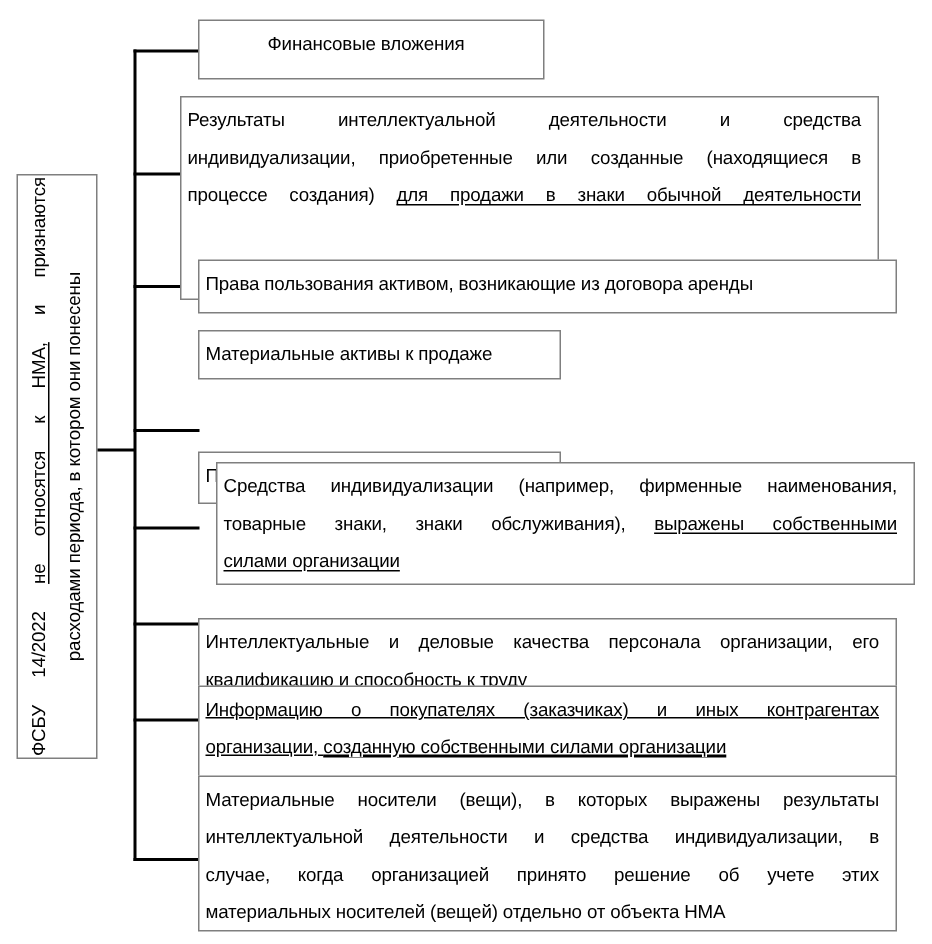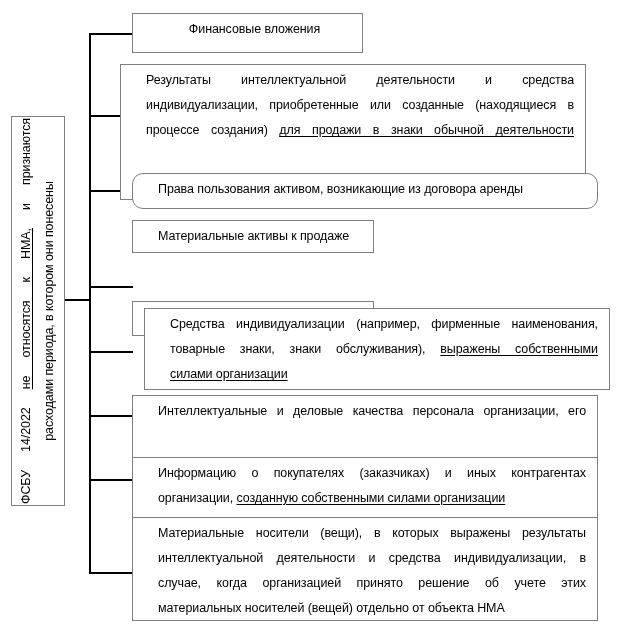--- a/index.html
+++ b/index.html
@@ -18,21 +18,21 @@
     overflow:hidden;
   }
   .box{
     position:absolute;
     border:1px solid var(--border);
     background:var(--bg);
     box-sizing:border-box;
     font-size:12.5px;
     letter-spacing:-0.1px;
   }
-  .mbox{padding:3px 11px 0 25px;}
+  .mbox{padding:3px 11px 0 4px;}
   .line{line-height:25px;white-space:nowrap;}
   .jline{
     white-space:normal;
     text-align:justify;
     text-align-last:justify;
     -moz-text-align-last:justify;
   }
   .center-title .line{text-align:center;white-space:normal;}
   .u{text-decoration:underline;text-underline-offset:2px;}
   .connector{position:absolute;background:var(--line);}
@@ -80,43 +80,44 @@
   <div class="box mbox center-title" style="left:132px;top:13px;width:231px;height:40px;">
       <div class="line"><span>Финансовые вложения</span></div>
     </div>
 
   <div class="box mbox" style="left:120px;top:64px;width:466px;height:136px;">
       <div class="line jline"><span>Результаты интеллектуальной деятельности и средства</span></div>
       <div class="line jline"><span>индивидуализации, приобретенные или созданные (находящиеся в</span></div>
       <div class="line jline"><span>процессе создания) </span><span class="u">для продажи в знаки обычной деятельности</span></div>
     </div>
 
-  <div class="box mbox" style="left:132px;top:173px;width:466px;height:36px;border-radius:11px;">
+  <div class="box mbox" style="left:132px;top:173px;width:466px;height:36px;">
       <div class="line"><span>Права пользования активом, возникающие из договора аренды</span></div>
     </div>
 
   <div class="box mbox" style="left:132px;top:220px;width:242px;height:33px;">
       <div class="line"><span>Материальные активы к продаже</span></div>
     </div>
 
   <div class="box mbox" style="left:132px;top:265px;width:242px;height:35px;margin-top:36px;">
       <div class="line"><span>Поисковые активы</span></div>
     </div>
 
   <div class="box mbox" style="left:132px;top:308px;width:466px;height:82px;margin-left:12px;">
       <div class="line jline"><span>Средства индивидуализации (например, фирменные наименования,</span></div>
       <div class="line jline"><span>товарные знаки, знаки обслуживания), </span><span class="u">выражены собственными</span></div>
       <div class="line"><span class="u">силами организации</span></div>
     </div>
 
-  <div class="box mbox" style="left:132px;top:395px;width:466px;height:66px;">
+  <div class="box mbox" style="left:132px;top:412px;width:466px;height:66px;">
       <div class="line jline"><span>Интеллектуальные и деловые качества персонала организации, его</span></div>
+      <div class="line"><span>квалификацию и способность к труду</span></div>
     </div>
 
-  <div class="box mbox" style="left:132px;top:457px;width:466px;height:64px;">
+  <div class="box mbox" style="left:132px;top:457px;width:466px;height:64px;text-decoration:underline;">
       <div class="line jline"><span>Информацию о покупателях (заказчиках) и иных контрагентах</span></div>
       <div class="line"><span>организации, </span><span class="u">созданную собственными силами организации</span></div>
     </div>
 
   <div class="box mbox" style="left:132px;top:517px;width:466px;height:104px;">
       <div class="line jline"><span>Материальные носители (вещи), в которых выражены результаты</span></div>
       <div class="line jline"><span>интеллектуальной деятельности и средства индивидуализации, в</span></div>
       <div class="line jline"><span>случае, когда организацией принято решение об учете этих</span></div>
       <div class="line"><span>материальных носителей (вещей) отдельно от объекта НМА</span></div>
     </div>

